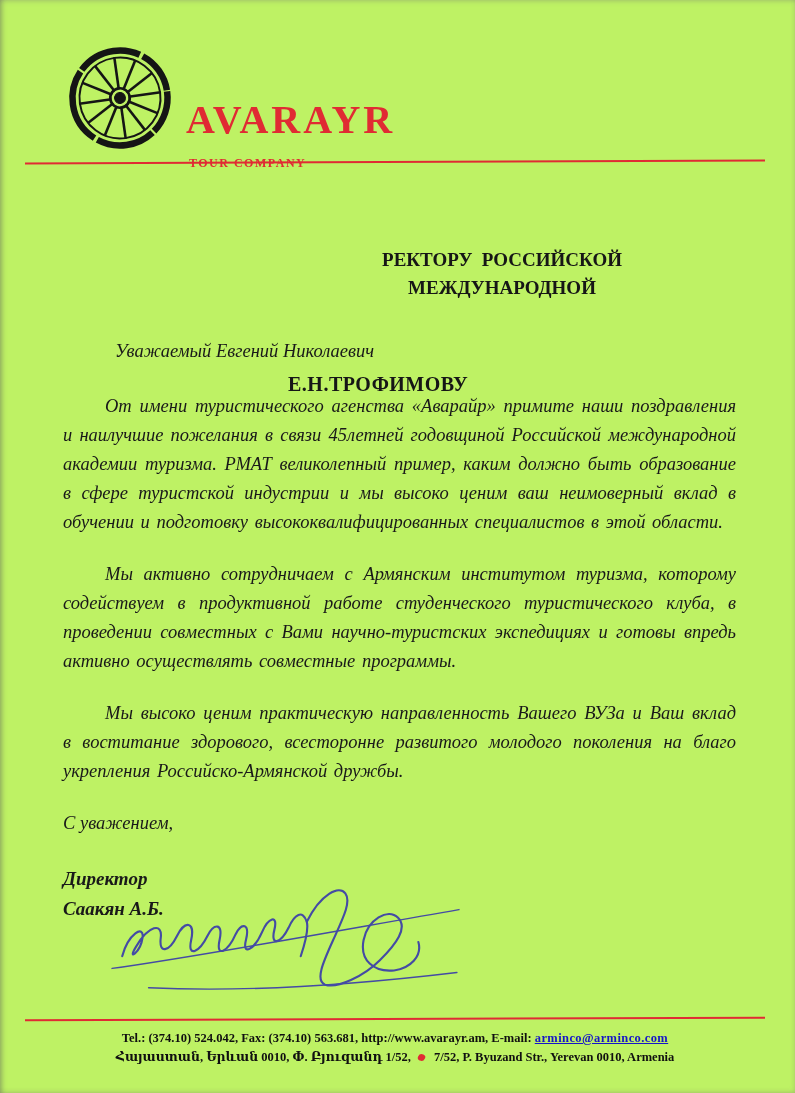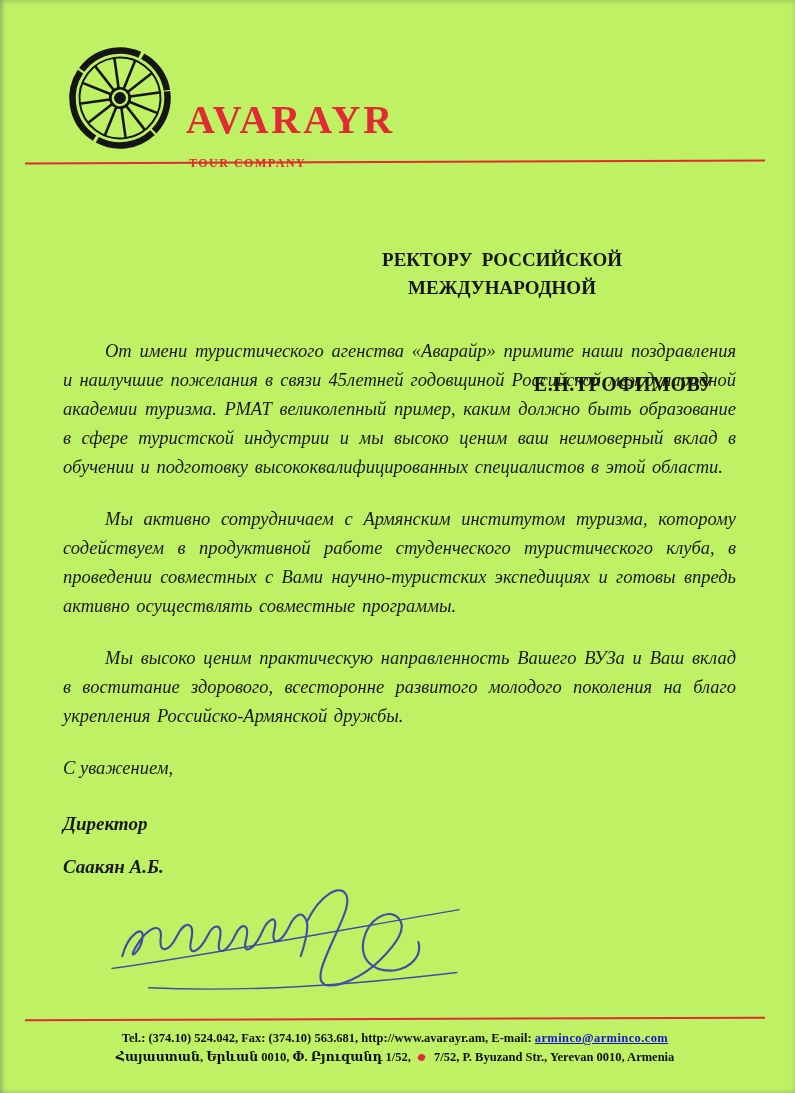--- a/index.html
+++ b/index.html
@@ -57,21 +57,21 @@
     left: 288px; top: 190px;
     width: 428px;
     font-weight: bold;
     font-size: 19px;
     line-height: 28px;
     text-align: center;
     white-space: pre-wrap;
     color: #161616;
   }
   .recipient .r3 {
-    text-align: right;
+    text-align: left;
     margin-top: 12px;
     font-size: 20px;
     letter-spacing: 0.5px;
     padding-right: 2px;
   }
 
   
   .letter-body {
     position: absolute;
     left: 63px; top: 337px;
@@ -92,21 +92,21 @@
     margin-bottom: 23px;
   }
   .closing { margin-top: 3px; }
   .sig-title {
     font-weight: bold;
     margin-top: 26px;
     font-size: 19px;
   }
   .sig-name {
     font-weight: bold;
-    margin-top: 14px;
+    margin-top: 1px;
     font-size: 19px;
   }
 
   .signature-svg {
     position: absolute;
     left: 108px; top: 880px;
     width: 355px; height: 118px;
   }
 
   
@@ -167,20 +167,21 @@
   <div class="company-name">AVARAYR</div>
   <div class="company-subtitle">TOUR COMPANY</div>
   <div class="rule-red rule-top"></div>
 
   <div class="recipient">
     <div>РЕКТОРУ  РОССИЙСКОЙ МЕЖДУНАРОДНОЙ</div>
     <div class="r3">Е.Н.ТРОФИМОВУ</div>
   </div>
 
   <div class="letter-body">
+    <p class="salutation">Уважаемый Евгений Николаевич</p>
     <p class="par">От имени туристического агенства «Аварайр» примите наши поздравления и наилучшие пожелания в связи 45летней годовщиной Российской международной академии туризма. РМАТ великолепный пример, каким должно быть образование в сфере туристской индустрии и мы высоко ценим ваш неимоверный вклад в обучении и подготовку высококвалифицированных специалистов в этой области.</p>
     <p class="par">Мы активно сотрудничаем  с Армянским институтом туризма, которому содействуем в продуктивной работе студенческого туристического клуба, в проведении совместных с Вами научно-туристских экспедициях и готовы впредь активно осуществлять совместные программы.</p>
     <p class="par">Мы высоко ценим практическую направленность Вашего ВУЗа и Ваш вклад в воститание здорового, всесторонне развитого молодого поколения на благо укрепления Российско-Армянской дружбы.</p>
     <p class="closing">С уважением,</p>
     <p class="sig-title">Директор</p>
     <p class="sig-name">Саакян А.Б.</p>
   </div>
 
   <svg class="signature-svg" viewBox="0 0 350 110">
     <g stroke="var(--signature-blue, #3a3daa)" stroke-width="2.1" fill="none" stroke-linecap="round" stroke-linejoin="round" opacity="0.92">

